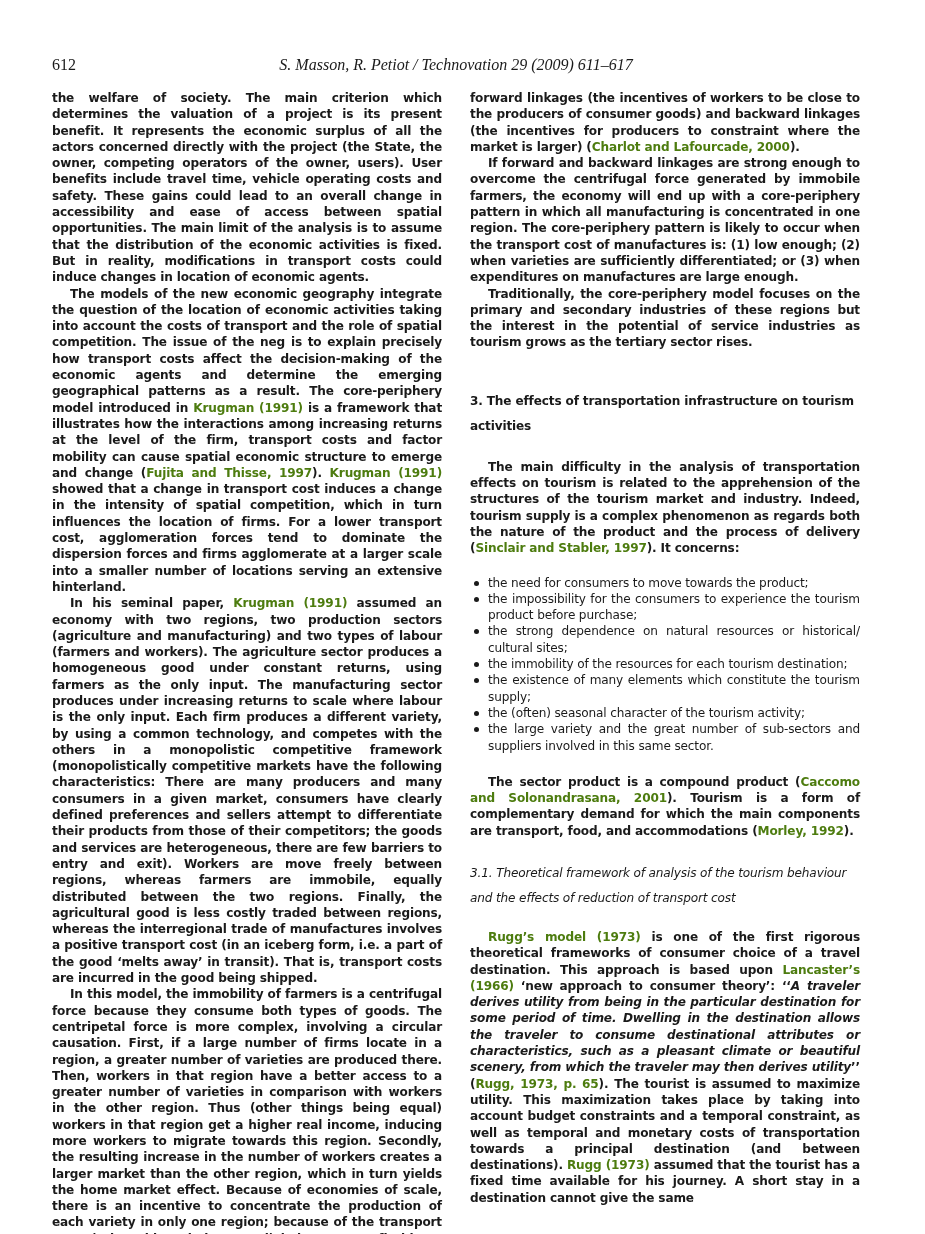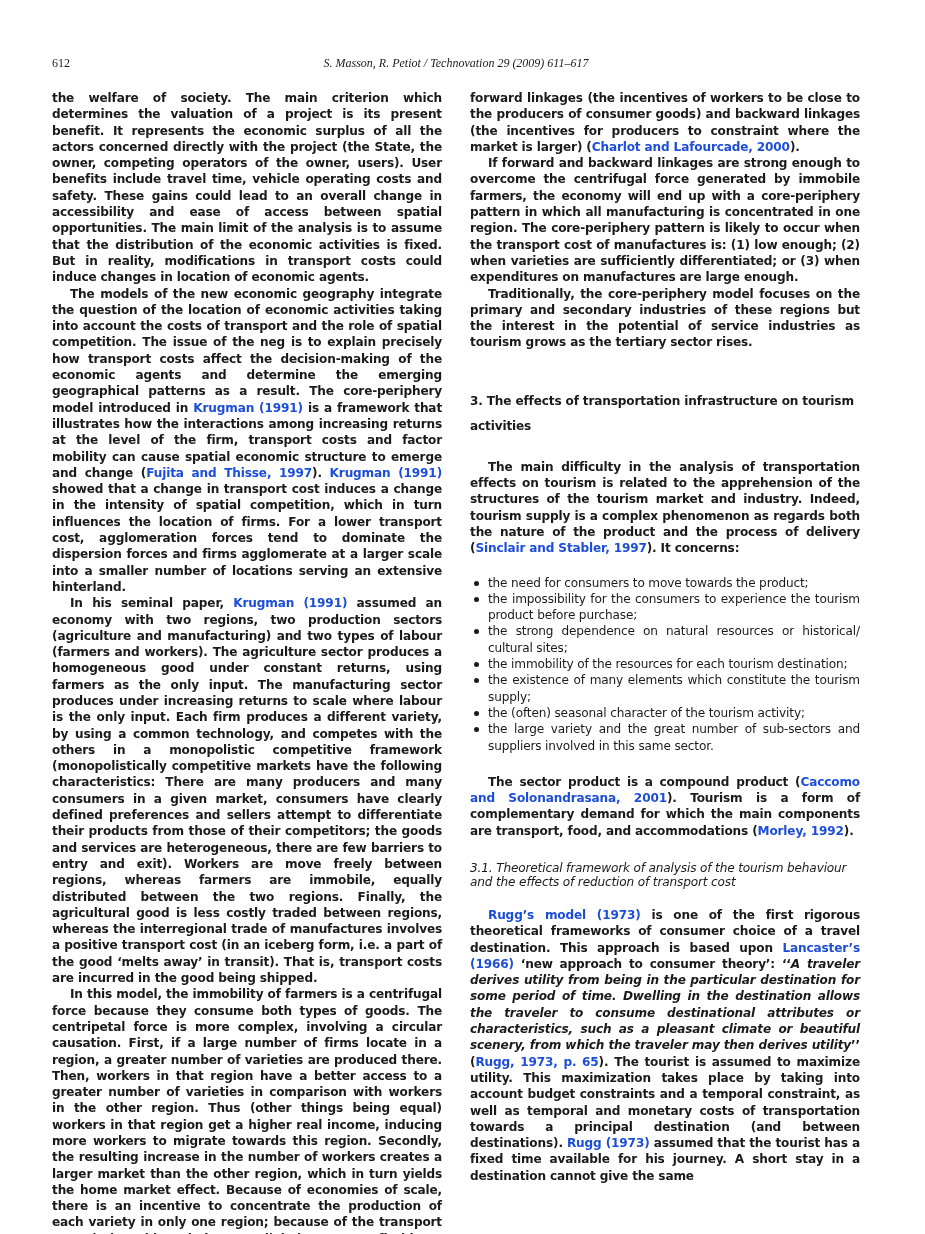--- a/index.html
+++ b/index.html
@@ -1,31 +1,31 @@
 <!DOCTYPE html>
 <html><head>
   <meta charset="utf-8">
   <style>
     html, body { margin: 0; padding: 0; background: #ffffff; }
     body { width: 925px; height: 1234px; position: relative; overflow: hidden;
       font-family: "DejaVu Serif", "Liberation Serif", serif; color: #1a1a1a; }
     .page-header { position: absolute; top: 56px; left: 52px; width: 808px; height: 14px;
-      font-size: 12px; font-family: "Liberation Serif", serif; }
+      font-size: 16px; font-family: "Liberation Serif", serif; }
     .page-num { position: absolute; left: 0; top: 0; }
     .running-head { position: absolute; left: 0; right: 0; text-align: center; font-style: italic; }
     .col { position: absolute; top: 90px; width: 390px;
       font-family: "DejaVu Sans", sans-serif; font-size: 12.1px; line-height: 16.3px;
       text-align: justify; letter-spacing: -0.15px; }
     .col-left { left: 52px; }
     .col-right { left: 470px; }
     p { margin: 0; text-indent: 18px; font-weight: bold; }
     p.noindent { text-indent: 0; }
-    .link { color: #1d4ed8; }
+    .link { color: #4d7c0f; }
     .sec-title { font-weight: bold; font-size: 12.1px; margin: 38px 0 20px 0; text-align: left; line-height: 25px; }
-    .subsec-title { font-style: italic; margin: 22px 0 18px 0; text-align: left; line-height: 14px; }
+    .subsec-title { font-style: italic; margin: 22px 0 18px 0; text-align: left; line-height: 25px; }
     ul.bullets { list-style: none; padding: 0; margin: 18px 0 20px 0; }
     ul.bullets li { position: relative; padding-left: 18px; }
     ul.bullets li::before { content: ""; position: absolute; left: 4px; top: 6px; width: 5px; height: 5px;
       border-radius: 50%; background: #1a1a1a; }
     .italic { font-style: italic; }
   </style>
 </head>
 <body>
 
 <div class="page-header">

